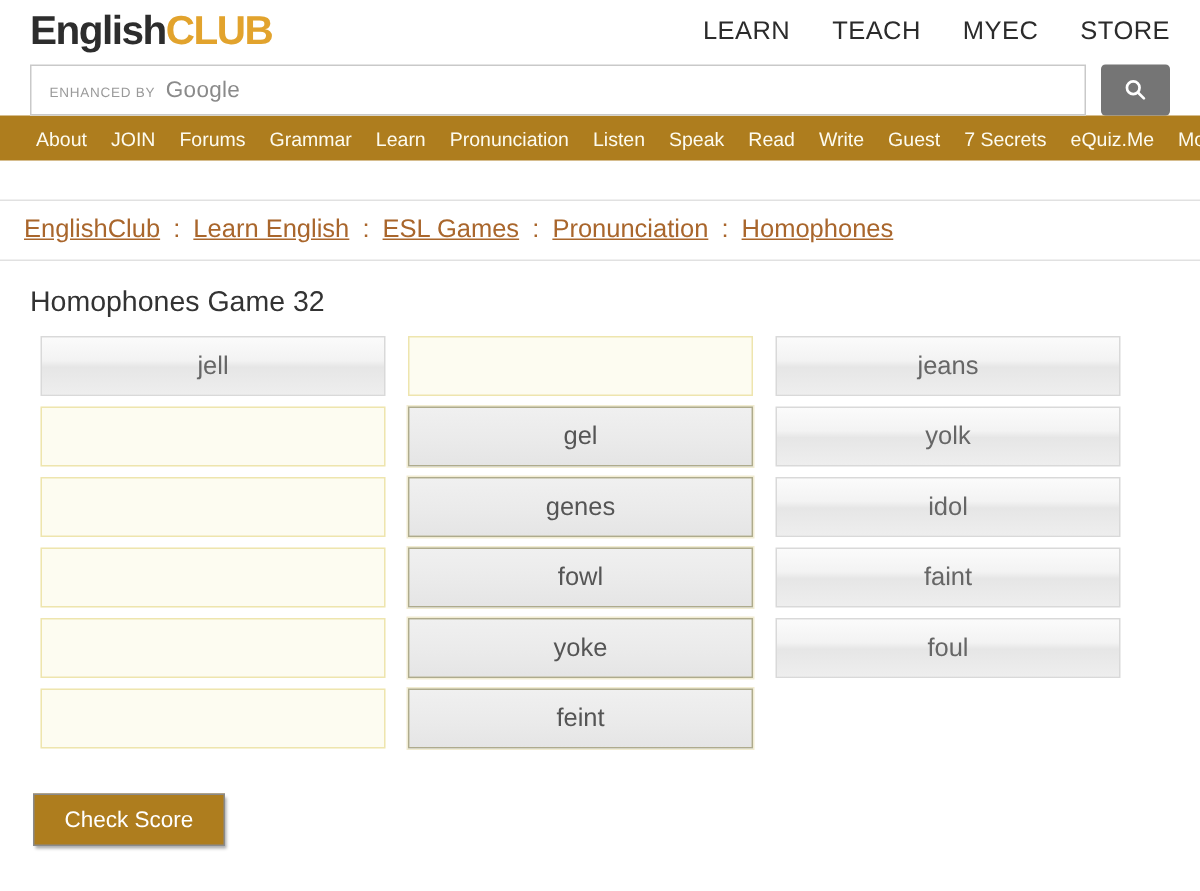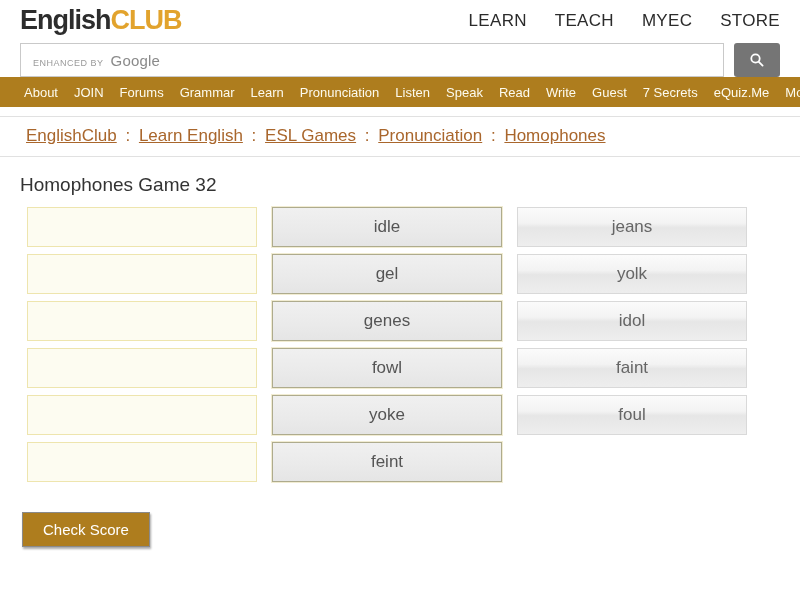--- a/index.html
+++ b/index.html
@@ -20,21 +20,21 @@
   .search-overlay { position: absolute; z-index: 1; left: 12px; top: 50%; transform: translateY(-50%); display: flex; align-items: baseline; gap: 7px; pointer-events: none; }
   .search-overlay .enhanced { font-size: 9px; color: #9a9a9a; letter-spacing: 0.5px; }
   .search-overlay .brand { font-size: 15px; color: #8a8a8a; letter-spacing: 0.2px; }
   .search-btn { width: 46px; height: 34px; margin-left: 10px; background: #757575; border: none; border-radius: 3px; display: flex; align-items: center; justify-content: center; cursor: pointer; }
 
   
   .navbar { background: #ae7d1e; height: 30px; display: flex; align-items: center; padding: 12px 16px; }
   .navbar a { color: #fdfbef; font-size: 13px; text-decoration: none; padding: 0 8px; cursor: pointer; white-space: nowrap; }
 
   
-  .breadcrumb { margin-top: 9px; border-top: 1px solid #e1e1e1; border-bottom: 1px solid #e1e1e1; padding: 9px 8px 10px 26px; font-size: 17px; }
+  .breadcrumb { margin-top: 26px; border-top: 1px solid #e1e1e1; border-bottom: 1px solid #e1e1e1; padding: 9px 8px 10px 16px; font-size: 17px; }
   .breadcrumb a { color: #a9662c; text-decoration: underline; cursor: pointer; }
   .breadcrumb .sep { color: #a9662c; padding: 0 4px; }
 
   
   .main { padding: 0 20px; }
   .page-title { font-size: 19px; font-weight: normal; color: #333; margin: 17px 0 11px 0; }
   .instruction { font-size: 13px; color: #333; margin: 0 0 26px 0; }
 
   
   .game-grid { display: grid; grid-template-columns: repeat(3, 230px); column-gap: 15px; row-gap: 7px; margin-left: 7px; }
@@ -113,22 +113,22 @@
 
   <div class="breadcrumb">
     <a>EnglishClub</a><span class="sep"> : </span><a>Learn English</a><span class="sep"> : </span><a>ESL Games</a><span class="sep"> : </span><a>Pronunciation</a><span class="sep"> : </span><a>Homophones</a>
   </div>
 
   <div class="main">
     <h1 class="page-title">Homophones Game 32</h1>
 
     <div class="game-grid">
 
+      <div class="word-left">jell</div>
       <div class="drop-zone"></div>
-      <div class="word-right">idle</div>
 
       <div class="word-left">jeans</div>
       <div class="drop-zone"></div>
       <div class="word-right">gel</div>
 
       <div class="word-left">yolk</div>
       <div class="drop-zone"></div>
       <div class="word-right">genes</div>
 
       <div class="word-left">idol</div>

